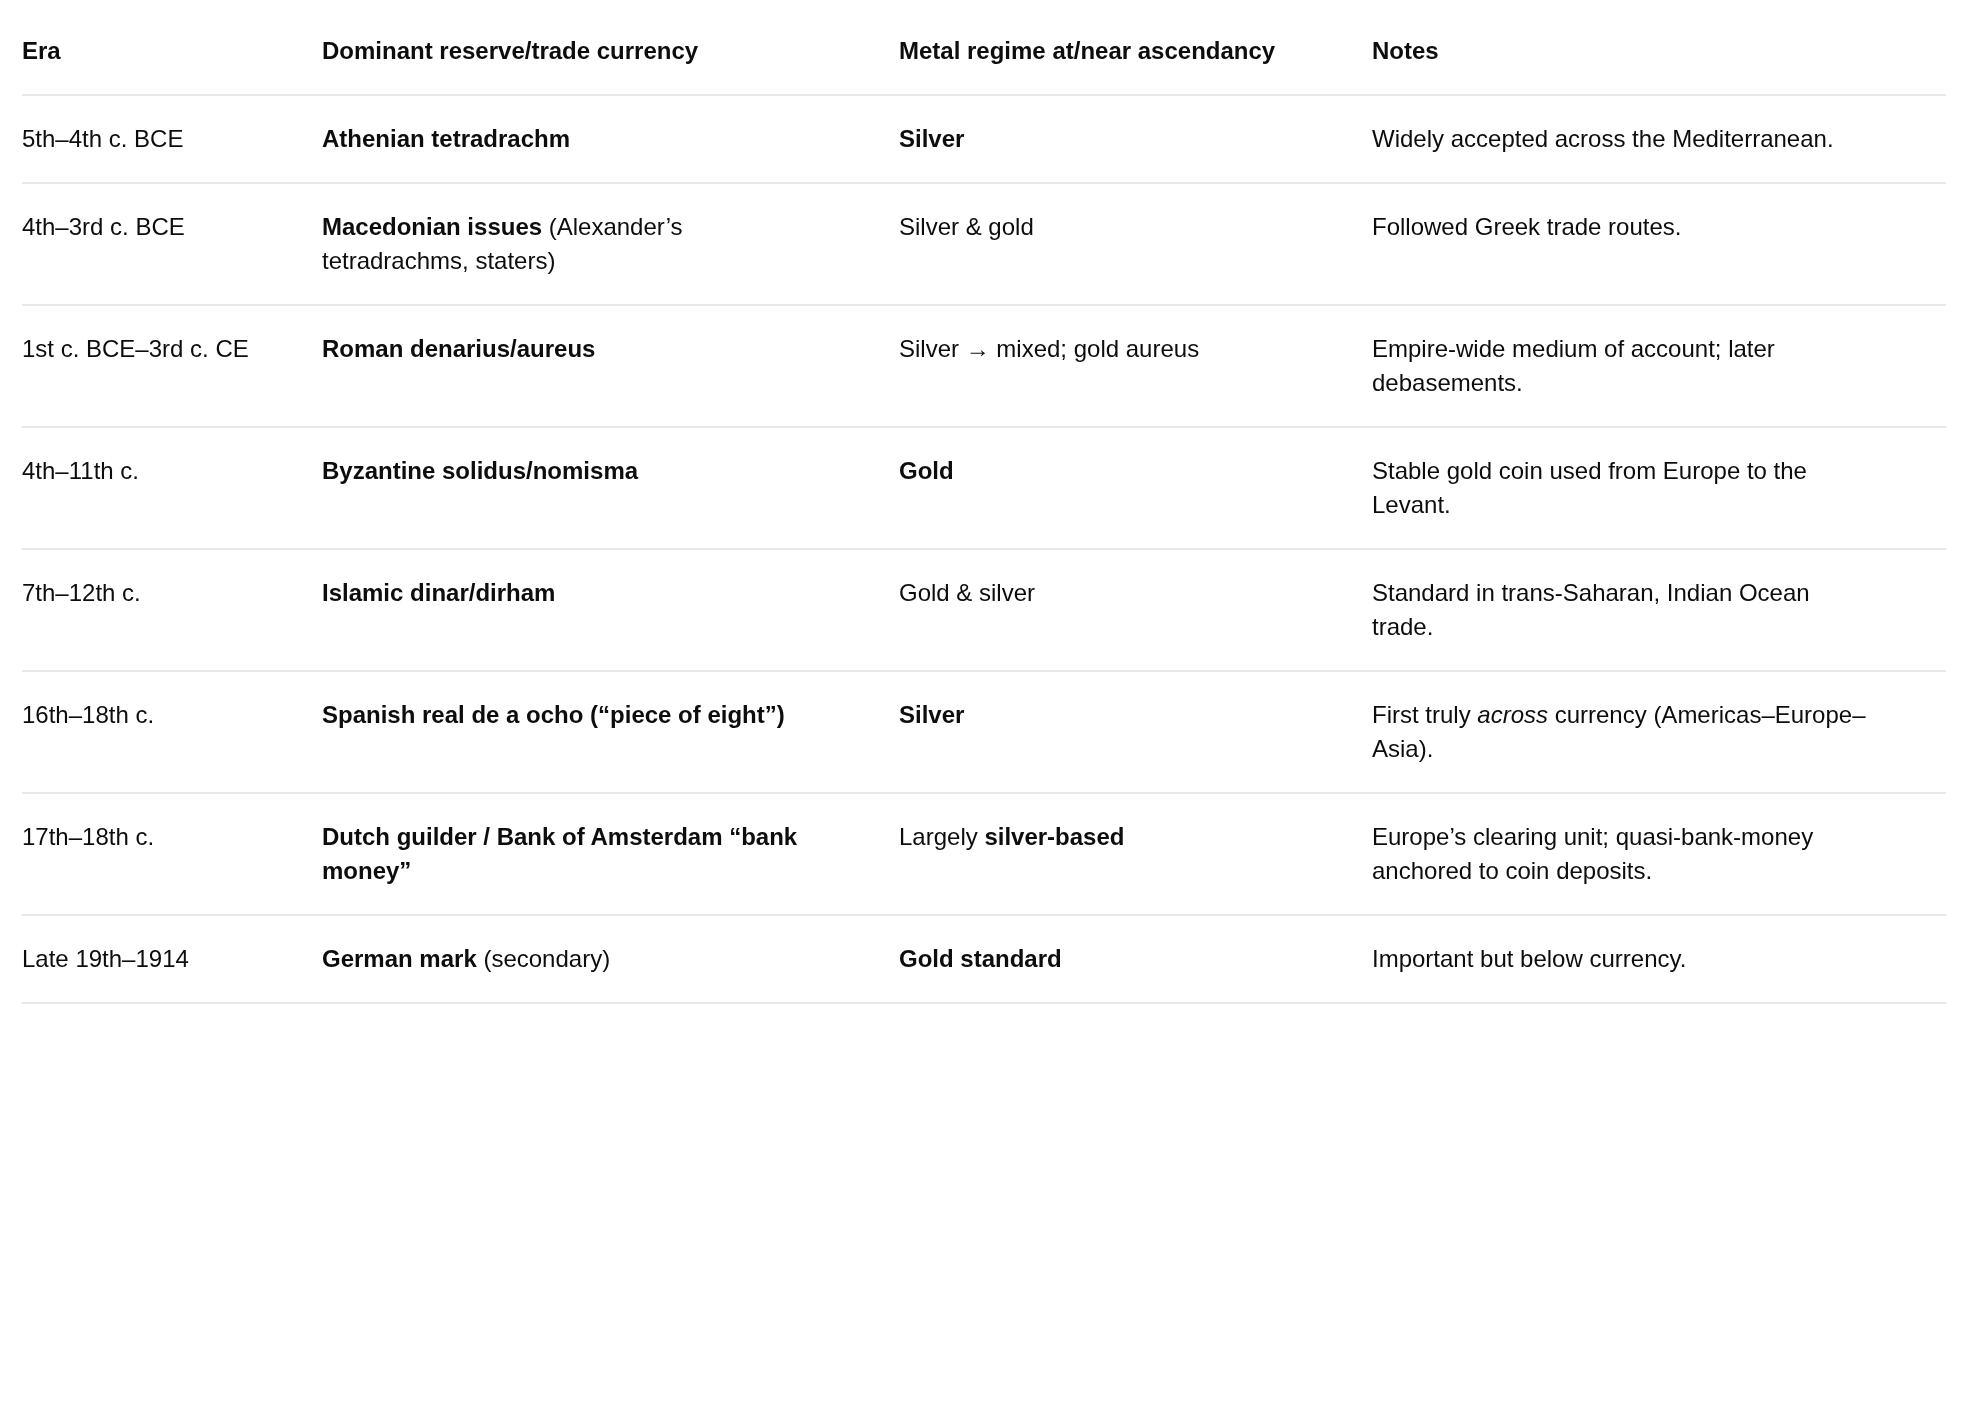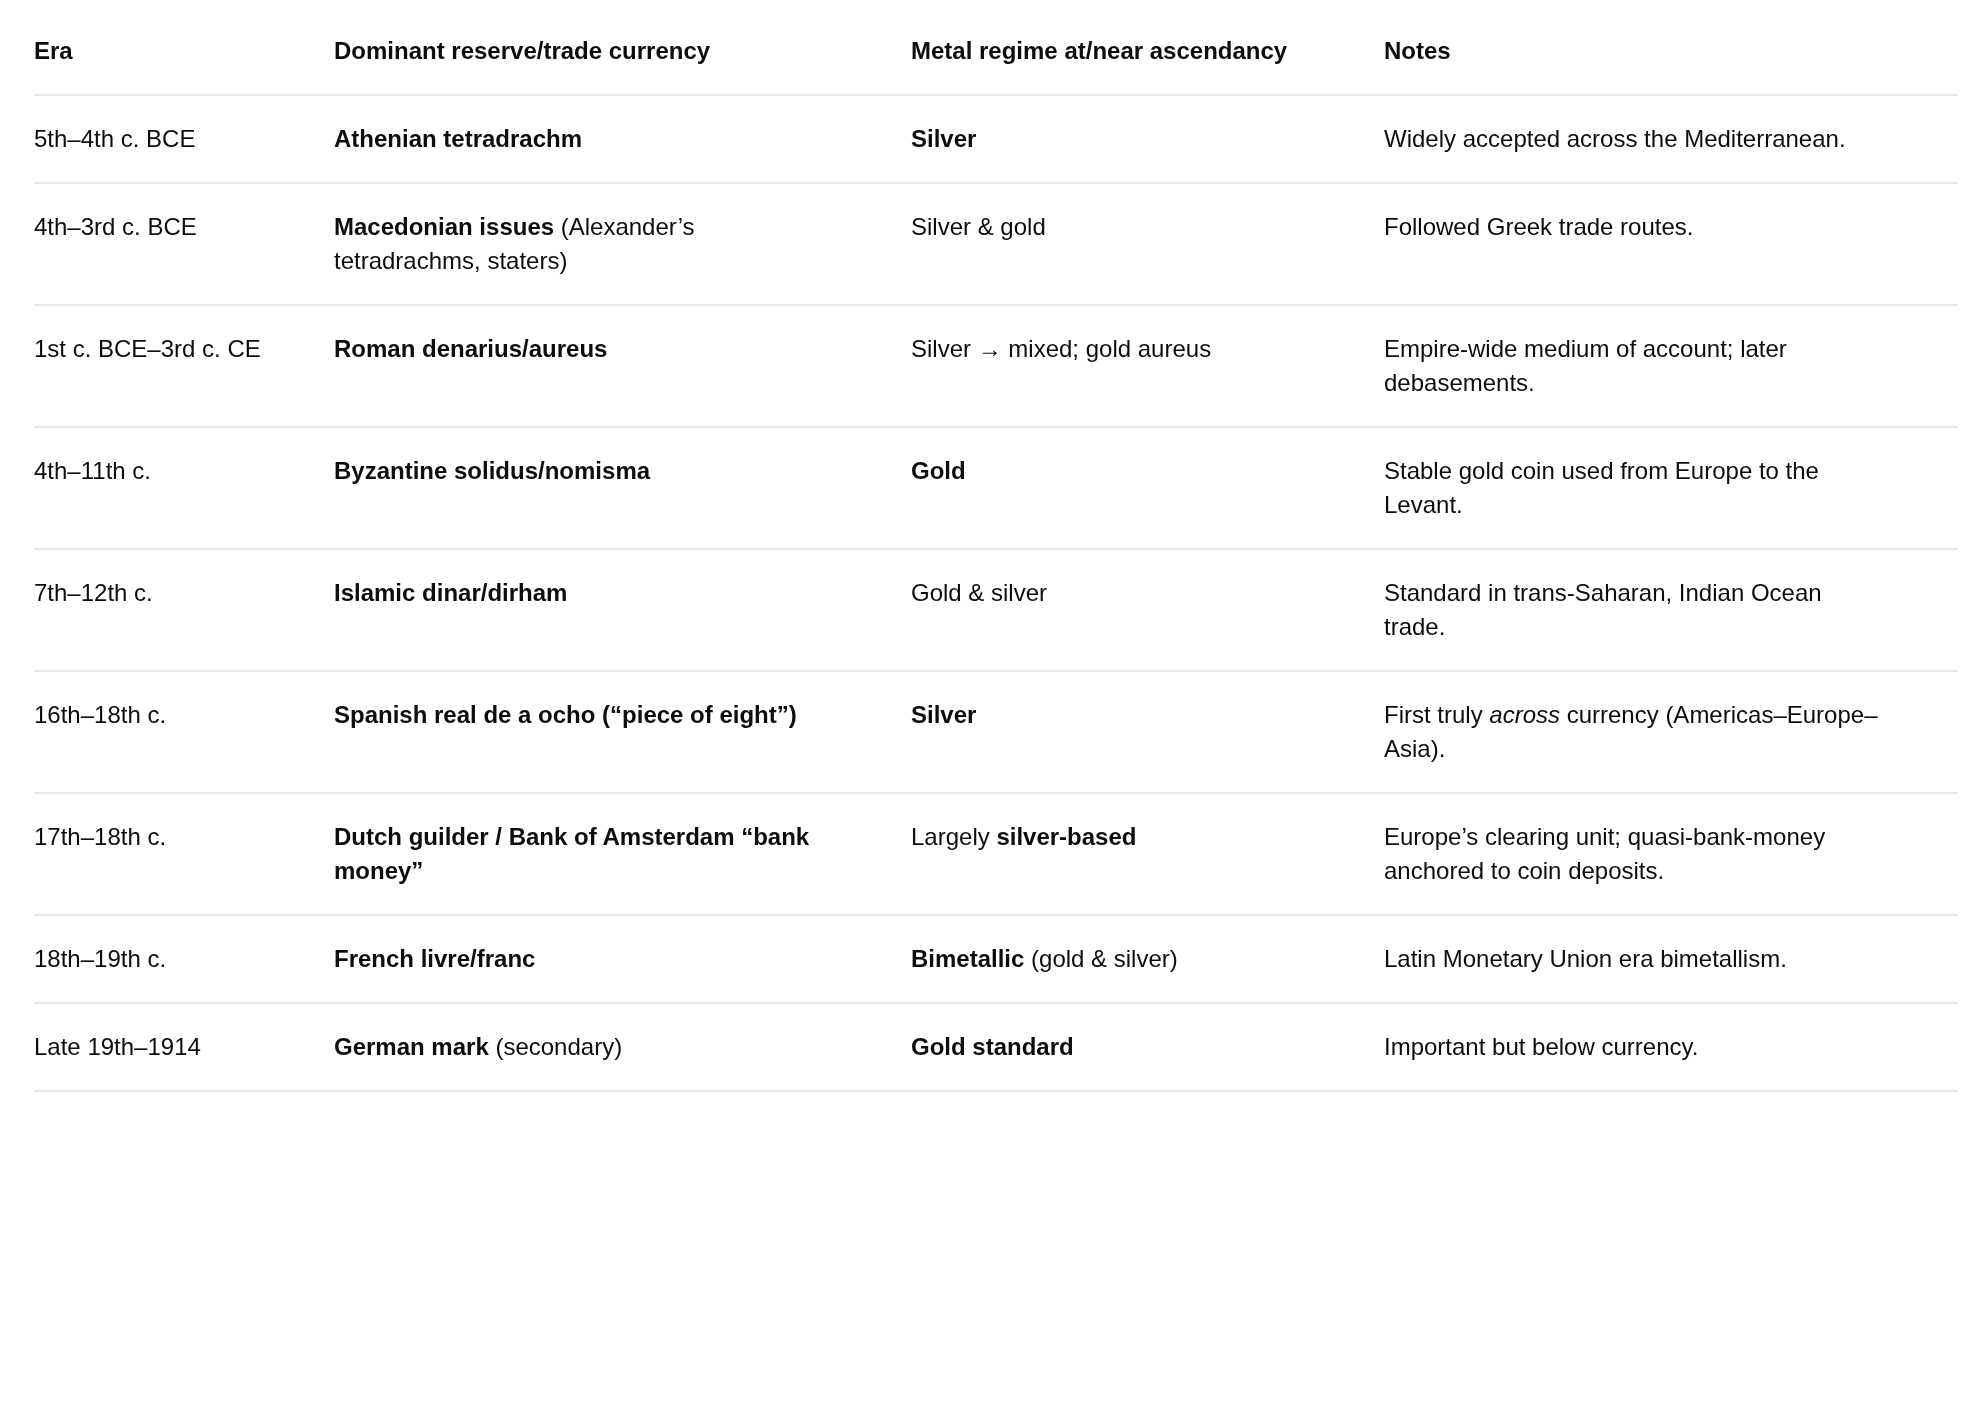--- a/index.html
+++ b/index.html
@@ -9,21 +9,21 @@
   }
   html,body{
     margin:0;padding:0;
     width:1968px;height:1412px;
     overflow:hidden;
     background:var(--background);
   }
   .page{
     box-sizing:border-box;
     width:1952px;
-    padding:0 34px;
+    padding:0 22px;
   }
   table.currency-table{
     border-collapse:collapse;
     table-layout:fixed;
     width:1924px;
     font-family:"Liberation Sans","DejaVu Sans",sans-serif;
     font-size:24px;
     line-height:34px;
     color:var(--text);
   }
@@ -107,26 +107,20 @@
           <td><strong>Silver</strong></td>
           <td><span>First truly </span><em>across</em><span> currency (Americas–Europe–Asia).</span></td>
         </tr>
         <tr>
           <td><span>17th–18th c.</span></td>
           <td><strong>Dutch guilder / Bank of Amsterdam “bank money”</strong></td>
           <td><span>Largely </span><strong>silver-based</strong></td>
           <td><span>Europe’s clearing unit; quasi-bank-money anchored to coin deposits.</span></td>
         </tr>
         <tr>
-          <td><span>18th–19th c.</span></td>
-          <td><strong>French livre/franc</strong></td>
-          <td><strong>Bimetallic</strong><span> (gold &amp; silver)</span></td>
-          <td><span>Latin Monetary Union era bimetallism.</span></td>
-        </tr>
-        <tr>
           <td><span>Late 19th–1914</span></td>
           <td><strong>German mark</strong><span> (secondary)</span></td>
           <td><strong>Gold standard</strong></td>
           <td><span>Important but below currency.</span></td>
         </tr>
       </tbody>
   </table>
 </div>
 
 </body></html>

